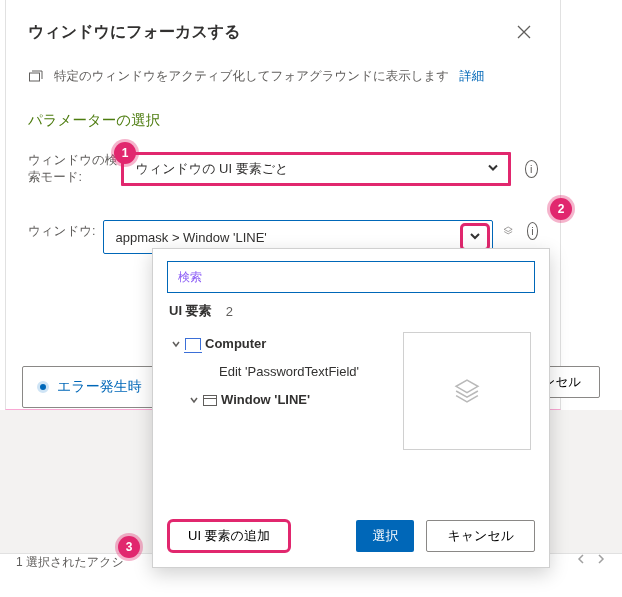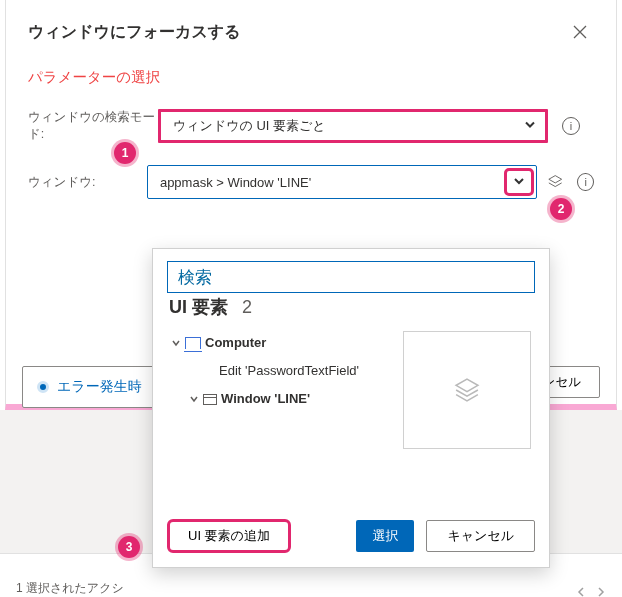--- a/index.html
+++ b/index.html
@@ -11,38 +11,38 @@
     background: #ffffff;
     width: 622px;
     height: 597px;
     position: relative;
     overflow: hidden;
   }
 
   .panel {
     position: absolute;
     left: 5px; top: 0;
-    width: 612px; height: 410px;
+    width: 556px; height: 410px;
     border-left: 1px solid #e1e1e1;
     border-right: 1px solid #e1e1e1;
-    border-bottom: 6px solid #f9a8d4;
+    border-bottom: 1px solid #f9a8d4;
     background: #fff;
     padding: 18px 22px 0 22px;
   }
 
   .titlebar { display: flex; align-items: center; justify-content: space-between; margin-bottom: 22px; }
   .titlebar h1 { font-size: 16px; font-weight: 600; margin: 0; }
   .close-x { width: 28px; height: 28px; display:flex; align-items:center; justify-content:center; cursor:pointer; color:#605e5c;}
   .close-x svg { width:14px; height:14px; }
 
   .desc-row { display:flex; align-items:center; gap:10px; margin-bottom:26px; color:#605e5c; font-size:12.5px; }
   .desc-row .link { color:#0067b8; cursor:pointer; }
   .desc-icon { width:16px; height:16px; color:#605e5c; }
 
-  .section-title { font-size:14.5px; margin: 4px 0 22px 0; color:#ef4444; }
+  .section-title { font-size:14.5px; margin: 4px 0 22px 0; color:#4d7c0f; }
 
   .field-row { display:flex; align-items:center; margin-bottom:22px; }
   .field-label { width: 130px; color:#605e5c; font-size:12.5px; }
   .select-wrap { position:relative; flex:0 0 390px; }
   .select {
     width:100%; height:34px;
     border:3px solid #e1276e;
     border-radius:1px;
     background:#fff;
     padding: 0 34px 0 12px;
@@ -57,37 +57,38 @@
 
   .window-select {
     flex:0 0 390px; height:34px;
     border:1px solid #0067b8;
     border-radius:2px;
     padding:0 40px 0 12px;
     display:flex; align-items:center;
     position:relative;
     font-size:13px;
     cursor:pointer;
+    margin-top:12px;
   }
   .window-select .chev-box {
     position:absolute; right:2px; top:2px; width:30px; height:28px;
     border:3px solid #e1276e; border-radius:5px;
     display:flex; align-items:center; justify-content:center;
   }
   .stack-icon { margin-left:10px; width:18px; height:18px; cursor:pointer; color:#605e5c;}
 
   .dim-bg {
     position:absolute; left:0; top:410px; width:622px; height:187px;
     background:#f3f2f1;
   }
 
   .bottom-bar {
     position:absolute; left:0; bottom:0; width:622px; height:44px;
     border-top:1px solid #e1e1e1; background:#fff;
-    display:flex; align-items:flex-end; padding:0 16px;
+    display:flex; align-items:flex-start; padding:0 16px;
     font-size:12px; color:#605e5c;
   }
   .bottom-bar .chevsmall { margin-left:auto; display:flex; gap:10px; color:#a0a0a0;}
 
   .error-btn {
     position:absolute; left:22px; top:366px;
     height:42px; padding:0 14px; border:1px solid #8a8886; background:#fff;
     display:flex; align-items:center; gap:8px; font-size:14px; color:#0067b8;
     cursor:pointer; border-radius:2px;
   }
@@ -105,24 +106,24 @@
     left:152px; top:248px;
     width:398px; height:320px;
     background:#fff;
     border:1px solid #d0d0d0;
     box-shadow: 0 6px 18px rgba(0,0,0,0.18);
     padding:12px 14px 0 14px;
     z-index:20;
     display:flex; flex-direction:column;
   }
   .search-box {
-    height:32px; border:1px solid #0067b8; padding:0 10px; font-size:17px;
-    display:flex; align-items:center; color:#0369a1;
-  }
-  .ui-header { display:flex; align-items:center; gap:14px; margin:2px 0 10px 2px; font-size:18px; }
+    height:32px; border:1px solid #0067b8; padding:0 10px; font-size:12px;
+    display:flex; align-items:center; color:#8b5cf6;
+  }
+  .ui-header { display:flex; align-items:center; gap:14px; margin:9px 0 10px 2px; font-size:13px; }
   .ui-header .count { color:#605e5c; }
 
   .tree-area { flex:1; display:flex; gap:10px; }
   .tree { font-size:13px; line-height:28px; }
   .tree-row { display:flex; align-items:center; gap:4px; cursor:pointer; padding:0 4px;}
   .tree-row .tg { width:10px; display:inline-flex; }
   .indent1 { padding-left:22px; }
   .indent2 { padding-left:52px; }
   .mon-icon { width:16px; height:12px; border:1.5px solid #3b6fd7; border-bottom:none; position:relative;}
   .mon-icon::after { content:""; position:absolute; left:-2px; right:-2px; bottom:-3px; height:1.5px; background:#3b6fd7;}
@@ -170,20 +171,28 @@
 
   <div class="titlebar">
     <h1>ウィンドウにフォーカスする</h1>
     <div class="close-x">
       <svg viewBox="0 0 14 14">
           <path d="M1 1 L13 13 M13 1 L1 13" stroke="currentColor" stroke-width="1.3" fill="none"></path>
         </svg>
     </div>
   </div>
 
+  <div class="desc-row">
+    <svg class="desc-icon" viewBox="0 0 16 16">
+      <rect x="1.5" y="4" width="10" height="8" fill="none" stroke="currentColor"></rect>
+      <path d="M4 2 H14 V10" fill="none" stroke="currentColor"></path>
+    </svg>
+    <span>特定のウィンドウをアクティブ化してフォアグラウンドに表示します</span>
+    <span class="link">詳細</span>
+  </div>
 
   <div class="section-title">パラメーターの選択</div>
 
   <div class="field-row">
     <div class="field-label">ウィンドウの検索モード:</div>
     <div class="select-wrap">
       <div class="select">
         <span>ウィンドウの UI 要素ごと</span>
         <span class="chev"><svg viewBox="0 0 12 12">
               <path d="M2 4 L6 8 L10 4"></path>

